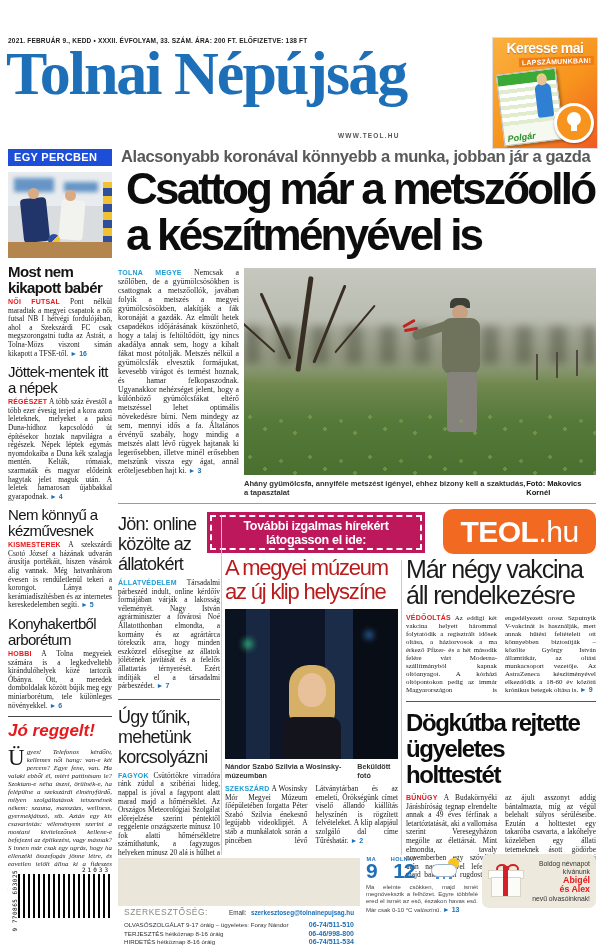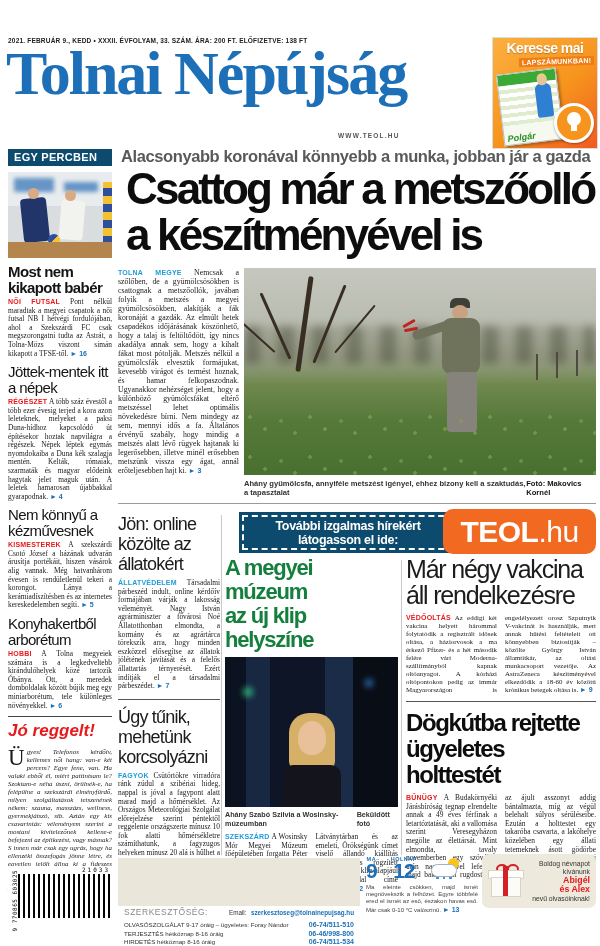--- a/index.html
+++ b/index.html
@@ -29,21 +29,21 @@
   .promo-woman{position:absolute;right:6px;top:13px;width:16px;height:34px;background:#2f7fd2;border-radius:6px 6px 2px 2px;}
   .promo-woman:before{content:"";position:absolute;top:-8px;left:3px;width:10px;height:10px;border-radius:50%;
                       background:#e8c39a;box-shadow:0 -2px 0 #e9d37a;}
   .promo-magtitle{position:absolute;left:3px;bottom:1px;font-style:italic;font-weight:bold;color:#2f8f2b;font-size:9px;}
   .promo-badge{position:absolute;right:3px;bottom:5px;width:34px;height:34px;border-radius:50%;
                background:#f7941d;border:3px solid #fff;box-shadow:0 1px 2px rgba(0,0,0,.35);}
   .bulb{position:absolute;left:10px;top:6px;width:14px;height:14px;border-radius:50%;background:#fff;}
   .bulb:after{content:"";position:absolute;left:4px;top:13px;width:6px;height:6px;background:#fff;}
 
   
-  .egyper{left:8px;top:149px;width:104px;height:17px;background:#0c4a6e;color:#fff;font-weight:bold;
+  .egyper{left:8px;top:149px;width:104px;height:17px;background:#1d4ed8;color:#fff;font-weight:bold;
           font-size:11px;line-height:17px;padding-left:6px;box-sizing:border-box;letter-spacing:.3px;}
   .kicker{left:121px;top:147px;width:478px;font-size:16.5px;font-weight:bold;color:#58595b;letter-spacing:-.4px;}
 
   
   .lead-h{left:126px;top:166px;width:474px;font-weight:bold;color:#0d0d0d;font-size:44px;
           line-height:46px;letter-spacing:-2.8px;}
 
   
   .body-p{font-family:"Liberation Serif",serif;font-size:7.4px;line-height:8.6px;text-align:justify;color:#191919;}
   .tag{font-family:"Liberation Sans",sans-serif;font-weight:bold;font-size:7px;letter-spacing:.2px;}
@@ -103,39 +103,39 @@
                  radial-gradient(circle 2px at 35% 60%,#93b15a 90%,transparent),
                  radial-gradient(circle 2px at 62% 40%,#88a852 90%,transparent),
                  radial-gradient(circle 2px at 85% 70%,#90ad58 90%,transparent);background-size:60px 40px;}
   .lead-cap{left:244px;top:479px;width:352px;display:flex;justify-content:space-between;
             font-size:7.6px;font-weight:bold;color:#333;}
   .lead-credit{color:#111;}
   .rule-h{border-top:1px solid #9a9a9a;}
   .main-rule{left:118px;top:503px;width:478px;}
 
   
-  .banner{left:239px;top:512px;width:218px;height:41px;background:#0c4a6e;box-sizing:border-box;padding:3px;}
+  .banner{left:207px;top:512px;width:218px;height:41px;background:#be185d;box-sizing:border-box;padding:3px;}
   .banner-in{border:2px dashed #fff;height:100%;box-sizing:border-box;display:flex;flex-direction:column;
              justify-content:center;text-align:center;color:#fff;font-weight:bold;font-size:12.5px;line-height:14px;
              letter-spacing:-.3px;}
   .teol{left:443px;top:509px;width:153px;height:45px;background:#f26a21;border-radius:10px;display:flex;
         align-items:center;justify-content:center;color:#fff;font-size:30px;letter-spacing:-.5px;}
   .teol .m{font-weight:bold;}
 
   
   .colA{left:118px;top:514px;width:102px;height:342px;overflow:hidden;}
   .colB{left:225px;top:556px;width:173px;}
   .colC{left:406px;top:556px;width:190px;}
   .vline{width:1px;background:#c9c9c9;}
   .v1{left:221px;top:515px;height:340px;}
   .v2{left:401px;top:560px;height:295px;}
   .light-h{font-weight:normal;color:#1c1c1c;font-size:18px;line-height:20px;letter-spacing:-.8px;margin:0 0 5px;}
   .colA .body-p{margin:0;}
   .colA .side-div{border-top:1px solid #555;margin:8px 0 7px;}
-  .mus-h{font-weight:bold;color:#15803d;font-size:22px;line-height:24px;letter-spacing:-1.2px;}
+  .mus-h{font-weight:normal;color:#b91c1c;font-size:22px;line-height:24px;letter-spacing:-1.2px;}
   .mus-photo{position:relative;width:173px;height:150px;margin-top:5px;overflow:hidden;
       background:linear-gradient(90deg,#0b1220 0 12%,#182742 12% 26%,#0d1526 26% 58%,#1b2c48 58% 74%,#090d16 74% 100%);}
   .mus-glow{position:absolute;border-radius:50%;filter:blur(3px);}
   .w-hair{position:absolute;left:64px;top:56px;width:46px;height:60px;background:#d7b068;border-radius:20px 20px 12px 12px;}
   .w-face{position:absolute;left:73px;top:64px;width:28px;height:34px;background:#e8c09a;border-radius:50% 50% 45% 45%;}
   .w-top{position:absolute;left:58px;top:108px;width:58px;height:42px;background:#14141d;border-radius:10px 10px 0 0;}
   .mus-cap{display:flex;justify-content:space-between;font-size:7.2px;font-weight:bold;color:#333;margin:3px 0 5px;}
   .two-col{columns:2;column-gap:8px;}
   .colC .light-h2{font-weight:normal;color:#1c1c1c;font-size:25px;line-height:26px;letter-spacing:-1.2px;margin:0 0 6px;}
   .colC .bold-h2{font-weight:bold;color:#0d0d0d;font-size:24px;line-height:26px;letter-spacing:-1.4px;margin:8px 0 6px;}
@@ -298,21 +298,21 @@
       <div>az új klip helyszíne</div>
     </div>
     <div class="mus-photo">
       <div class="mus-glow" style="left:18px;top:30px;width:10px;height:10px;background:#2fae7a;"></div>
       <div class="mus-glow" style="left:140px;top:22px;width:8px;height:8px;background:#2e6fb5;"></div>
       <div class="w-hair"></div>
       <div class="w-face"></div>
       <div class="w-top"></div>
     </div>
     <div class="mus-cap">
-      <span>Ahány Szabó Szilvia a Wosinsky-múzeumban</span>
+      <span>Nándor Szabó Szilvia a Wosinsky-múzeumban</span>
       <span>Beküldött fotó</span>
     </div>
     <p class="body-p two-col" style="margin:0;"><span class="tag blue">SZEKSZÁRD</span> <span>A Wosinsky Mór Megyei Múzeum főépületében forgatta Péter Szabó Szilvia énekesnő legújabb videoklipjét. A stáb a munkálatok során a pincében lévő Látványtárban és az emeleti, Örökségünk címet viselő állandó kiállítás helyszínén is rögzített felvételeket. A klip alapjául szolgáló dal címe Tűréshatár.</span> <span class="ref">► 2</span></p>
   </div>
   <div class="abs vline v2"></div>
 
   <div class="abs colC">
     <div class="light-h2">
       <div>Már négy vakcina</div>
       <div>áll rendelkezésre</div>

